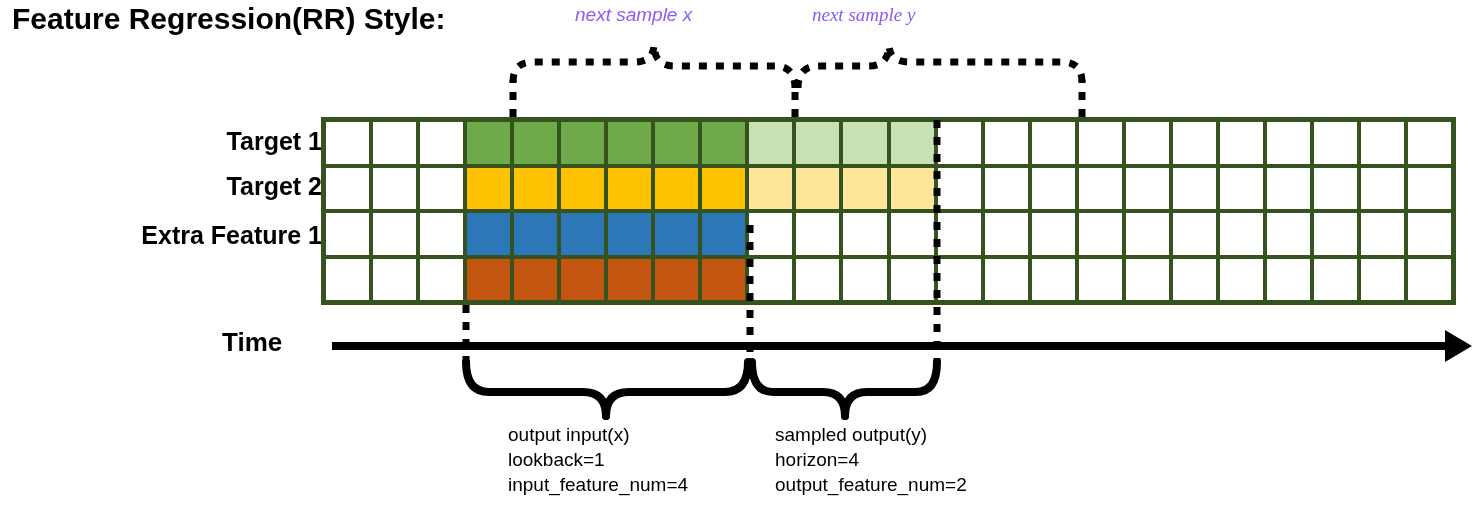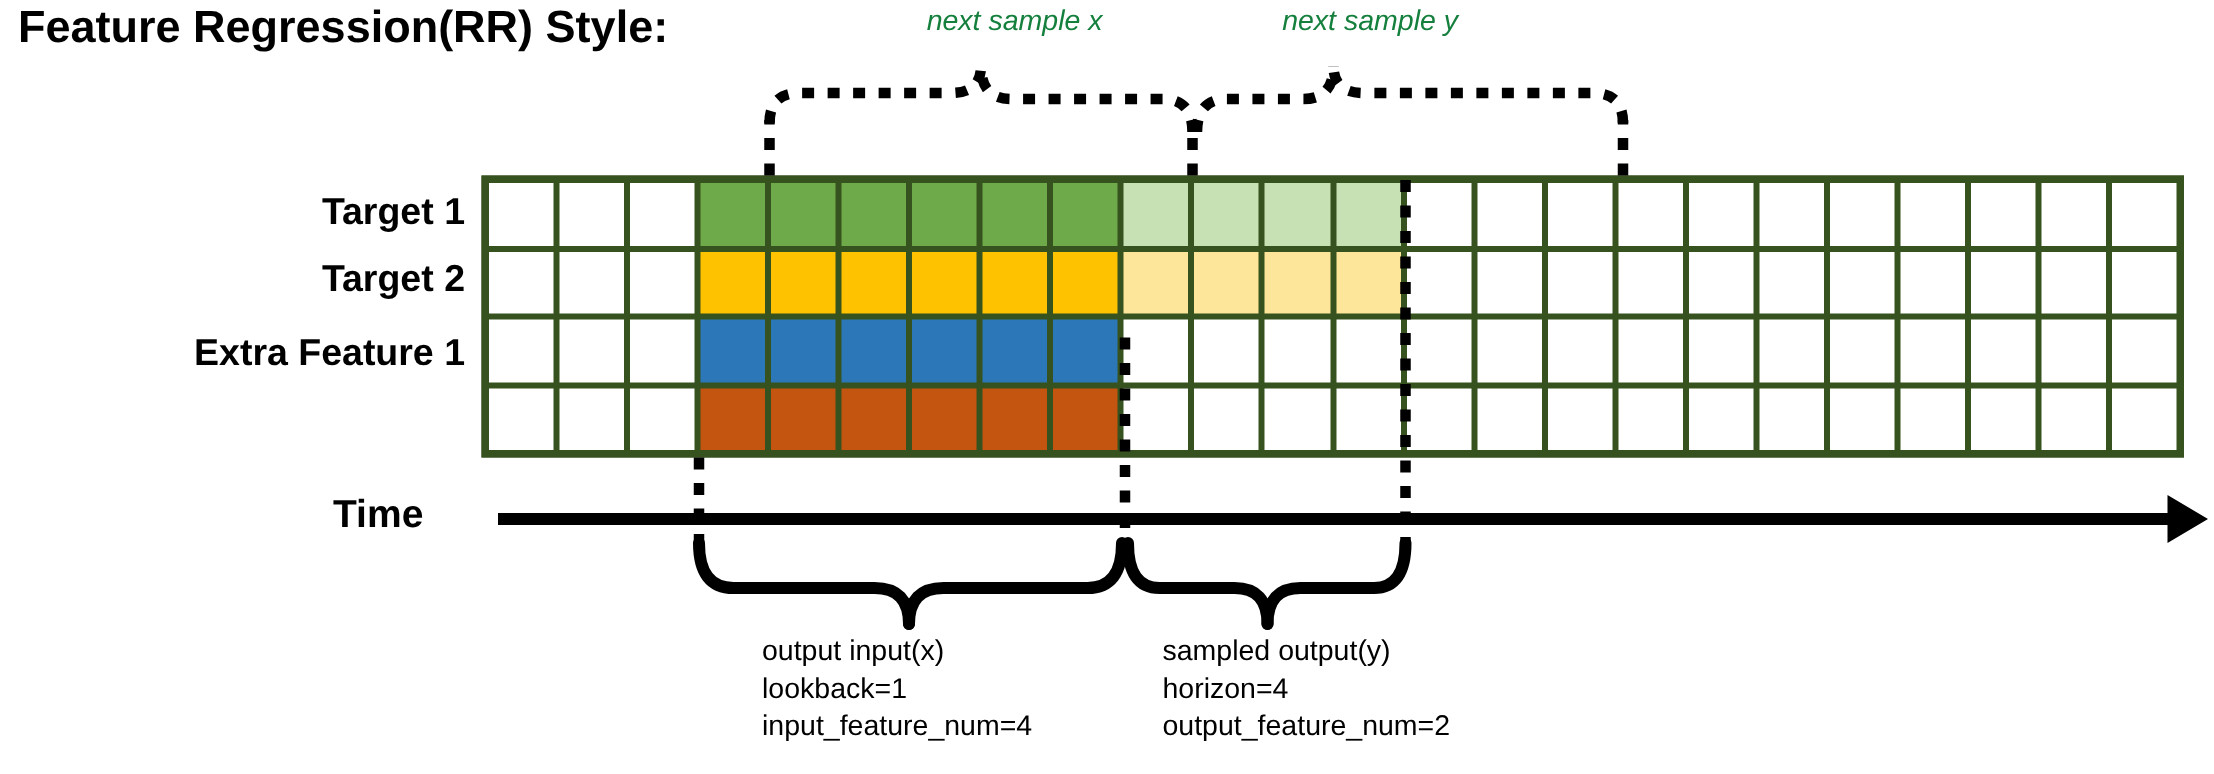--- a/index.html
+++ b/index.html
@@ -6,29 +6,29 @@
   body{width:1476px;height:516px;font-family:"Liberation Sans","DejaVu Sans",sans-serif;}
   #root{position:relative;width:1476px;height:516px;overflow:hidden;background:#fff;}
 
   .title{
     position:absolute;left:12px;top:2px;
     font-size:30px;font-weight:600;color:#000;letter-spacing:0px;
     white-space:nowrap;
   }
 
   .brace-label{
-    position:absolute;font-style:italic;font-size:19px;color:#15803d;
-    white-space:nowrap;text-align:right;
+    position:absolute;font-style:italic;font-size:19px;color:#8b5cf6;
+    white-space:nowrap;text-align:left;
   }
 
   .row-label{
     position:absolute;right:0;font-size:25px;font-weight:bold;color:#000;
     white-space:nowrap;text-align:right;line-height:1;
   }
-  #rowlabels{position:absolute;left:0;top:117px;width:310px;height:190px;}
+  #rowlabels{position:absolute;left:0;top:117px;width:310px;height:190px;padding-left:12px;}
 
   .grid{
     position:absolute;left:321px;top:117px;
     display:grid;
     grid-template-columns:repeat(24,1fr);
     grid-template-rows:repeat(4,1fr);
     width:1135px;height:188px;
     background:#36521f;
     gap:4px;
     border:5px solid #36521f;
@@ -49,21 +49,21 @@
   .bottom-note div{display:block;}
 </style>
 </head>
 <body>
 
 <div id="root">
 
   <div class="title">Feature Regression(RR) Style:</div>
 
   <div class="brace-label" style="left:575px;top:4px;width:160px;">next sample x</div>
-  <div class="brace-label" style="left:812px;top:4px;width:160px;">next sample y</div>
+  <div class="brace-label" style="left:812px;top:4px;width:160px;font-family:Liberation Serif, serif;">next sample y</div>
 
   <div id="rowlabels">
     <div class="row-label" style="top:12px;">Target 1</div>
     <div class="row-label" style="top:57px;">Target 2</div>
     <div class="row-label" style="top:106px;text-align:center;">Extra Feature 1</div>
   </div>
 
   <div class="grid" id="grid">
       <div class="cell" style="background: rgb(255, 255, 255);"></div>
       <div class="cell" style="background: rgb(255, 255, 255);"></div>

